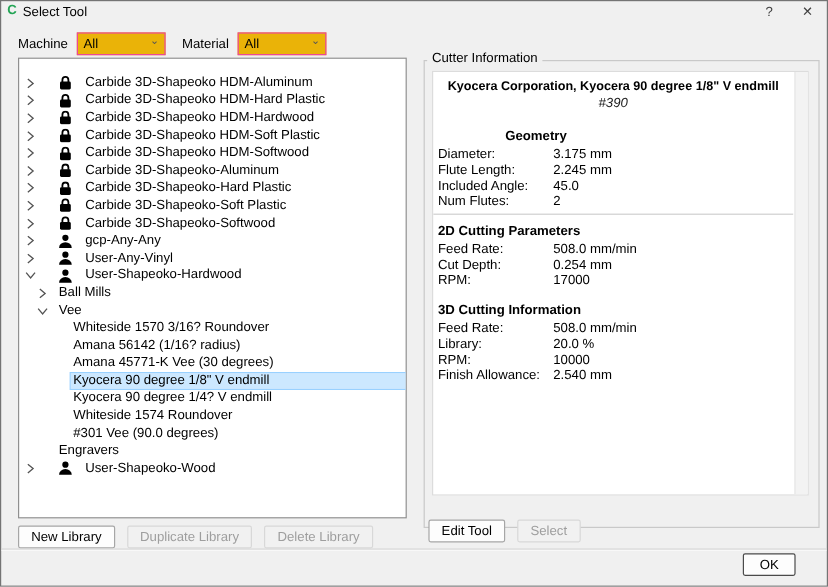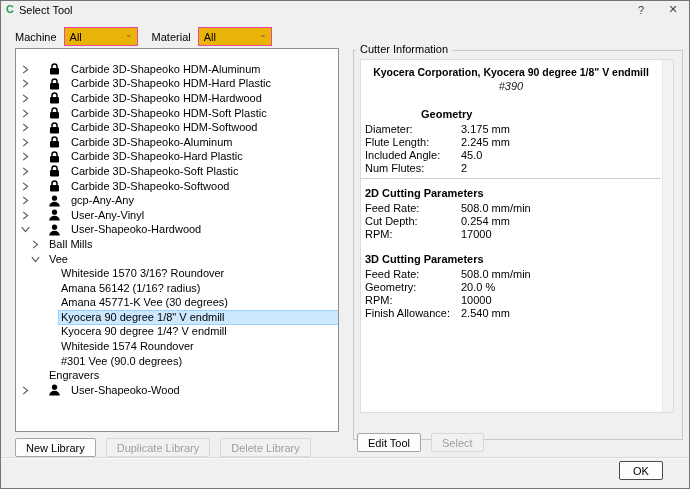--- a/index.html
+++ b/index.html
@@ -402,27 +402,27 @@
               <div class="info-row">
                 <span class="info-label">Cut Depth:</span>
                 <span class="info-value">0.254 mm</span>
               </div>
               <div class="info-row">
                 <span class="info-label">RPM:</span>
                 <span class="info-value">17000</span>
               </div>
             </div>
             <div class="info-section">
-              <div class="section-title">3D Cutting Parameters</div>
+              <div class="section-title">3D Cutting Information</div>
               <div class="info-row">
                 <span class="info-label">Feed Rate:</span>
                 <span class="info-value">508.0 mm/min</span>
               </div>
               <div class="info-row">
-                <span class="info-label">Geometry:</span>
+                <span class="info-label">Library:</span>
                 <span class="info-value">20.0 %</span>
               </div>
               <div class="info-row">
                 <span class="info-label">RPM:</span>
                 <span class="info-value">10000</span>
               </div>
               <div class="info-row">
                 <span class="info-label">Finish Allowance:</span>
                 <span class="info-value">2.540 mm</span>
               </div>

